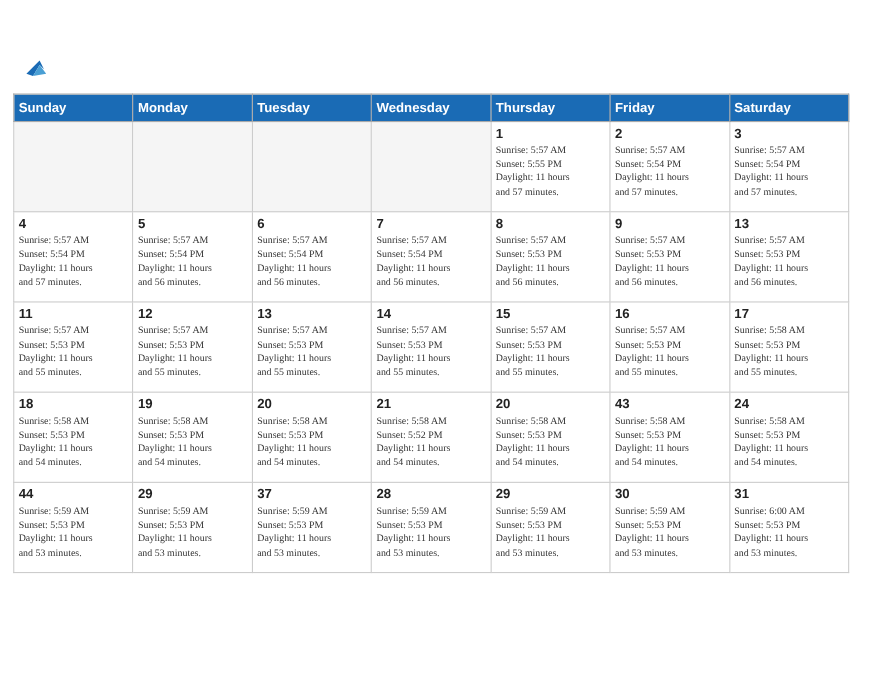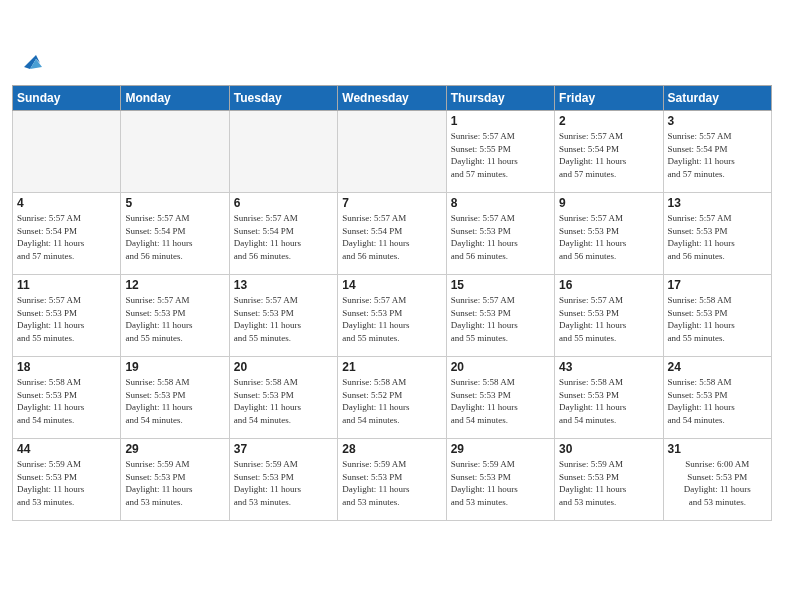--- a/index.html
+++ b/index.html
@@ -351,21 +351,21 @@
           </td>
           <td>
             <span class="day-num">30</span>
             <div class="day-info" style="white-space: pre-line;">Sunrise: 5:59 AM
 Sunset: 5:53 PM
 Daylight: 11 hours
 and 53 minutes.</div>
           </td>
           <td>
             <span class="day-num">31</span>
-            <div class="day-info" style="white-space: pre-line; text-align: center;">Sunrise: 6:00 AM
+            <div class="day-info" style="white-space: pre-line;">Sunrise: 6:00 AM
 Sunset: 5:53 PM
 Daylight: 11 hours
 and 53 minutes.</div>
           </td>
         </tr>
       </tbody>
   </table>
 </div>
 
 </body></html>

